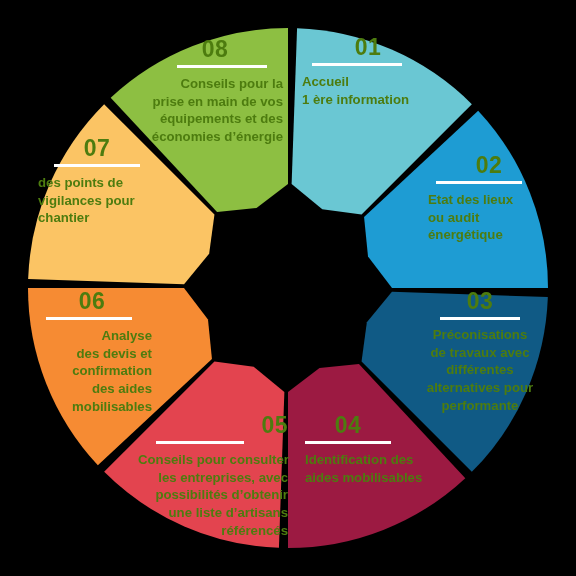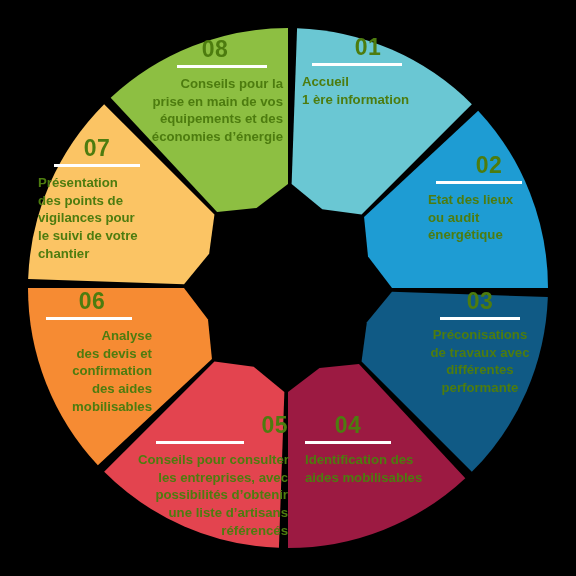--- a/index.html
+++ b/index.html
@@ -142,20 +142,21 @@
           <div>énergétique</div>
         </div>
       </div>
       <div class="seg-label lab03">
         <div class="seg-num">03</div>
         <div class="seg-rule"></div>
         <div class="seg-text">
           <div>Préconisations</div>
           <div>de travaux avec</div>
           <div>différentes</div>
+          <div>alternatives pour</div>
           <div>performante</div>
         </div>
       </div>
       <div class="seg-label lab04">
         <div class="seg-num">04</div>
         <div class="seg-rule"></div>
         <div class="seg-text">
           <div>Identification des</div>
           <div>aides mobilisables</div>
         </div>
@@ -179,24 +180,22 @@
           <div>des devis et</div>
           <div>confirmation</div>
           <div>des aides</div>
           <div>mobilisables</div>
         </div>
       </div>
       <div class="seg-label lab07">
         <div class="seg-num">07</div>
         <div class="seg-rule"></div>
         <div class="seg-text">
-          <div>Présentation</div>
           <div>des points de</div>
           <div>vigilances pour</div>
-          <div>le suivi de votre</div>
           <div>chantier</div>
         </div>
       </div>
       <div class="seg-label lab08">
         <div class="seg-num">08</div>
         <div class="seg-rule"></div>
         <div class="seg-text">
           <div>Conseils pour la</div>
           <div>prise en main de vos</div>
           <div>équipements et des</div>

